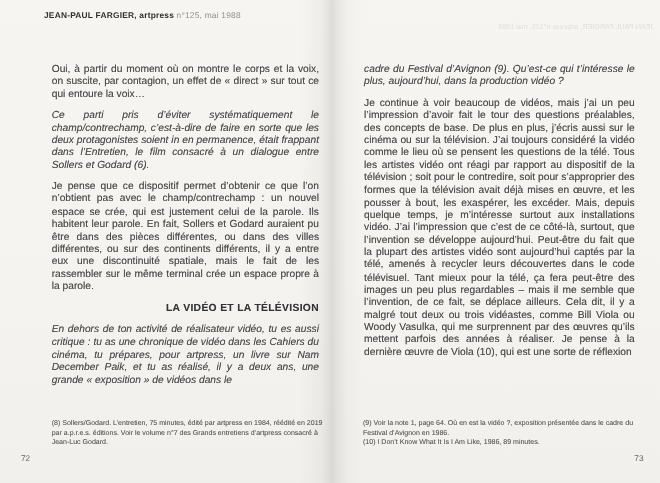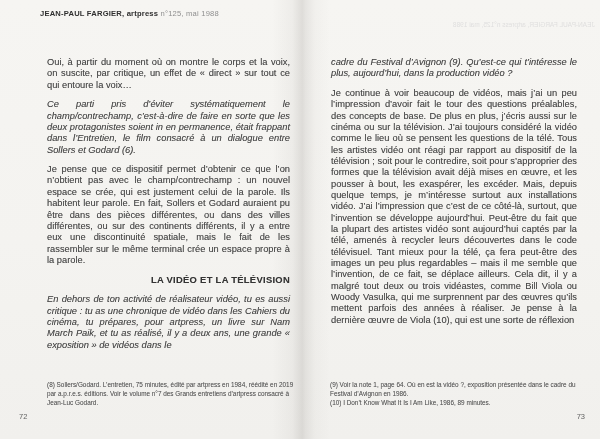--- a/index.html
+++ b/index.html
@@ -50,25 +50,25 @@
 
   <div class="gutter"></div>
 
   <div class="header">
     <span class="hdr-bold">JEAN-PAUL FARGIER, artpress</span><span class="hdr-light"> n°125, mai 1988</span>
   </div>
 
   <div class="ghost">JEAN-PAUL FARGIER, artpress n°125, mai 1988</div>
 
   <div class="col col-left">
-    <p>Oui, à partir du moment où on montre le corps et la voix, on suscite, par critique, un effet de « direct » sur tout ce qui entoure la voix…</p>
+    <p>Oui, à partir du moment où on montre le corps et la voix, on suscite, par contagion, un effet de « direct » sur tout ce qui entoure la voix…</p>
     <p class="italic">Ce parti pris d’éviter systématiquement le champ/contrechamp, c’est-à-dire de faire en sorte que les deux protagonistes soient in en permanence, était frappant dans l’Entretien, le film consacré à un dialogue entre Sollers et Godard (6).</p>
     <p>Je pense que ce dispositif permet d’obtenir ce que l’on n’obtient pas avec le champ/contrechamp : un nouvel espace se crée, qui est justement celui de la parole. Ils habitent leur parole. En fait, Sollers et Godard auraient pu être dans des pièces différentes, ou dans des villes différentes, ou sur des continents différents, il y a entre eux une discontinuité spatiale, mais le fait de les rassembler sur le même terminal crée un espace propre à la parole.</p>
     <div class="subhead">LA VIDÉO ET LA TÉLÉVISION</div>
-    <p class="italic">En dehors de ton activité de réalisateur vidéo, tu es aussi critique : tu as une chronique de vidéo dans les Cahiers du cinéma, tu prépares, pour artpress, un livre sur Nam March Paik, et tu as réalisé, il y a deux ans, une grande « exposition » de vidéos dans le</p>
+    <p class="italic">En dehors de ton activité de réalisateur vidéo, tu es aussi critique : tu as une chronique de vidéo dans les Cahiers du cinéma, tu prépares, pour artpress, un livre sur Nam December Paik, et tu as réalisé, il y a deux ans, une grande « exposition » de vidéos dans le</p>
   </div>
 
   <div class="footnote fn-left">(8) Sollers/Godard. L’entretien, 75 minutes, édité par artpress en 1984, réédité en 2019 par a.p.r.e.s. éditions. Voir le volume n°7 des Grands entretiens d’artpress consacré à Jean-Luc Godard.</div>
 
   <div class="pagenum pn-left">72</div>
 
   <div class="col col-right">
     <p class="italic">cadre du Festival d’Avignon (9). Qu’est-ce qui t’intéresse le plus, aujourd’hui, dans la production vidéo ?</p>
     <p>Je continue à voir beaucoup de vidéos, mais j’ai un peu l’impression d’avoir fait le tour des questions préalables, des concepts de base. De plus en plus, j’écris aussi sur le cinéma ou sur la télévision. J’ai toujours considéré la vidéo comme le lieu où se pensent les questions de la télé. Tous les artistes vidéo ont réagi par rapport au dispositif de la télévision ; soit pour le contredire, soit pour s’approprier des formes que la télévision avait déjà mises en œuvre, et les pousser à bout, les exaspérer, les excéder. Mais, depuis quelque temps, je m’intéresse surtout aux installations vidéo. J’ai l’impression que c’est de ce côté-là, surtout, que l’invention se développe aujourd’hui. Peut-être du fait que la plupart des artistes vidéo sont aujourd’hui captés par la télé, amenés à recycler leurs découvertes dans le code télévisuel. Tant mieux pour la télé, ça fera peut-être des images un peu plus regardables – mais il me semble que l’invention, de ce fait, se déplace ailleurs. Cela dit, il y a malgré tout deux ou trois vidéastes, comme Bill Viola ou Woody Vasulka, qui me surprennent par des œuvres qu’ils mettent parfois des années à réaliser. Je pense à la dernière œuvre de Viola (10), qui est une sorte de réflexion</p>
   </div>

